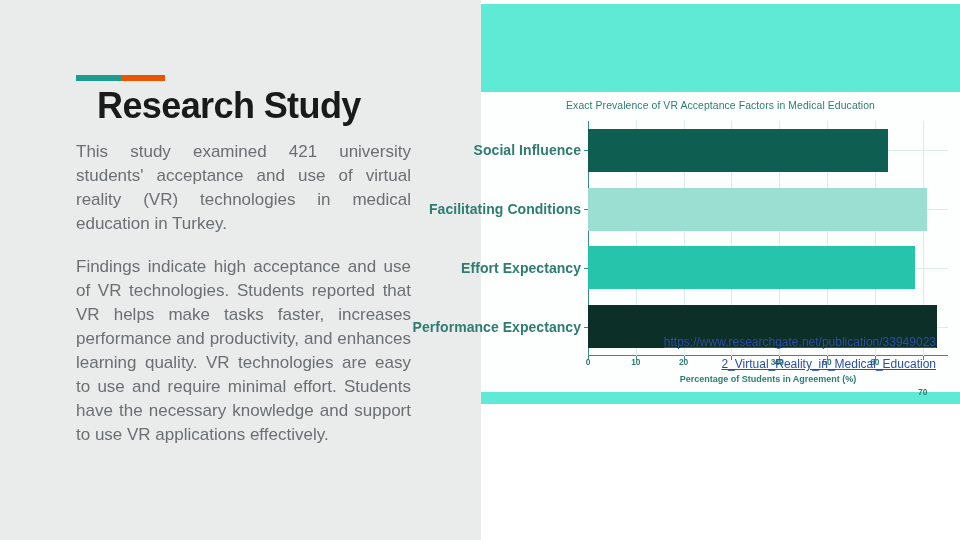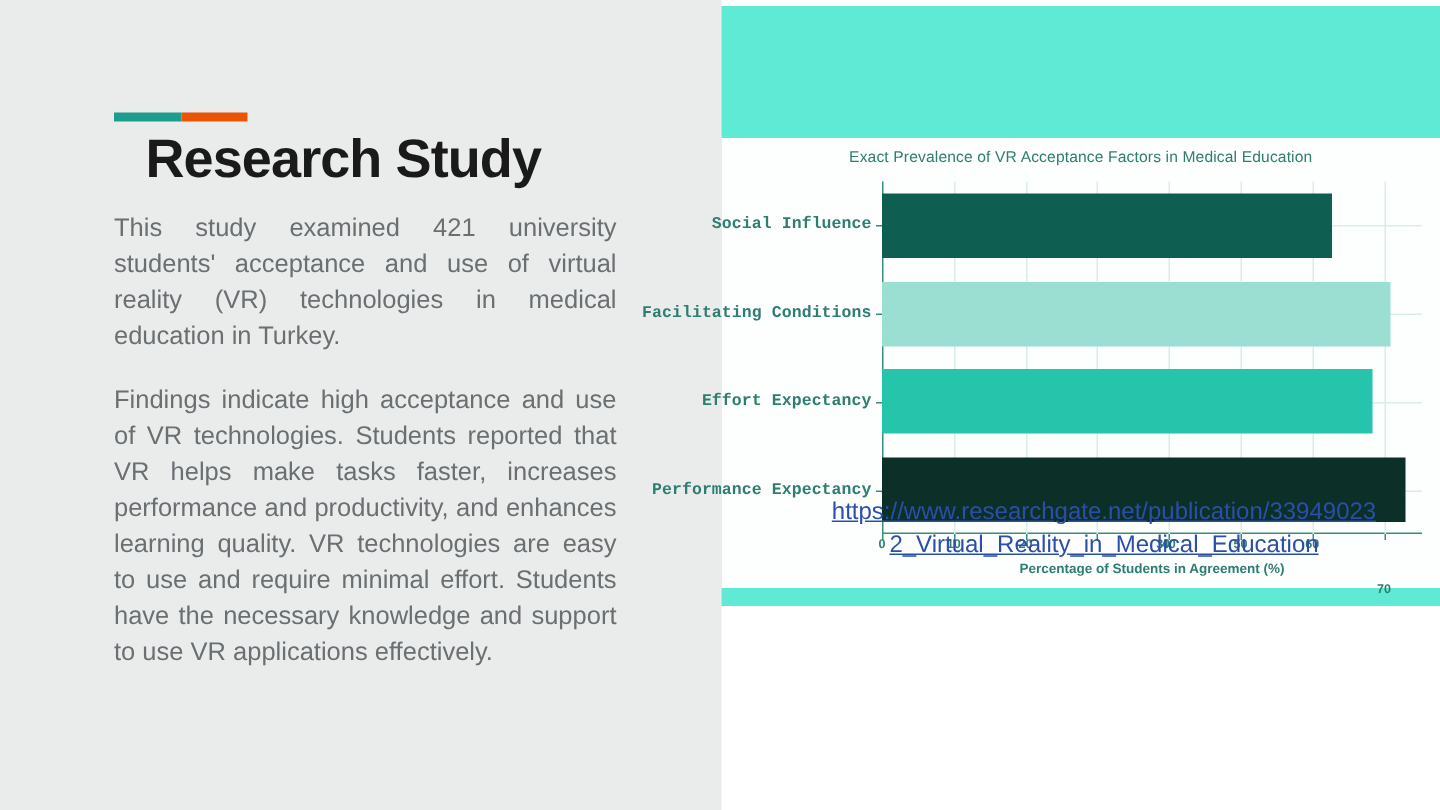--- a/index.html
+++ b/index.html
@@ -148,25 +148,24 @@
     top: 0;
     height: 43px;
   }
   .bar-label {
     position: absolute;
     right: 100%;
     top: 50%;
     transform: translateY(-50%);
     margin-right: 7px;
     white-space: nowrap;
-    font-size: 11px;
+    font-size: 14px;
     color: #2e7d70;
     font-weight: bold;
     letter-spacing: 0.05px;
-    font-family: Liberation Mono, monospace;
   }
   .tick-mark {
     position: absolute;
     left: -4px;
     top: 50%;
     width: 4px;
     height: 1px;
     background: #3b8c80;
   }
 
@@ -195,22 +194,22 @@
     color: #2e7d70;
     font-weight: bold;
   }
 
   
   .source-link {
     position: absolute;
     left: 55px;
     top: 327px;
     width: 400px;
-    text-align: center;
-    font-size: 16px;
+    text-align: right;
+    font-size: 12px;
     line-height: 22px;
     color: #2b4fa8;
     text-decoration: underline;
     cursor: pointer;
   }
 </style>
 </head>
 <body>
 
 <div class="slide">

